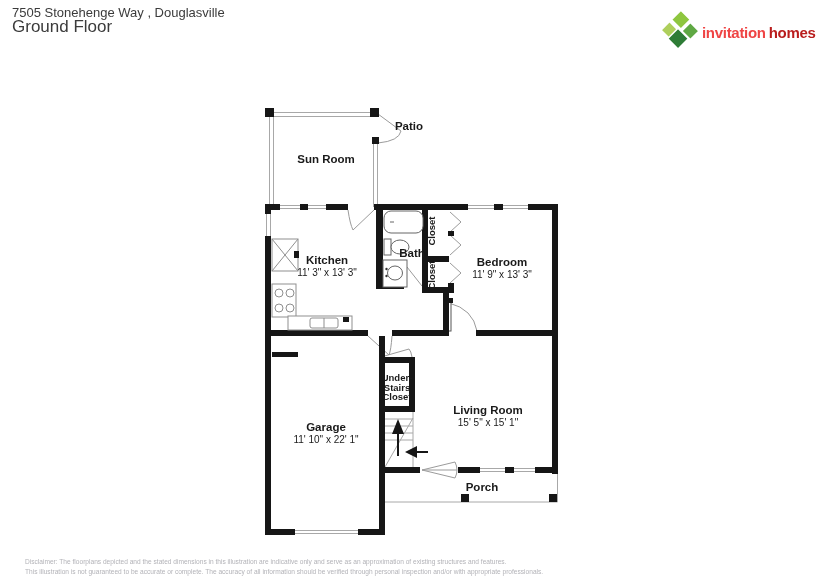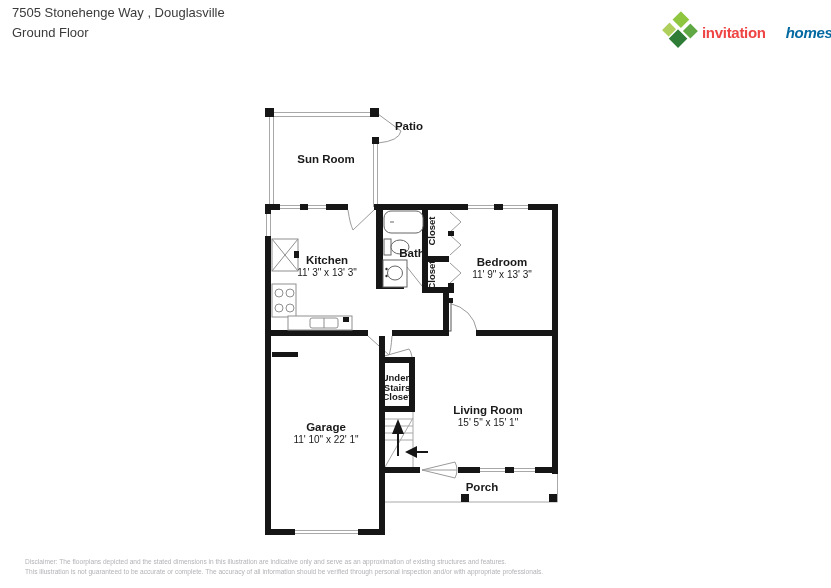--- a/index.html
+++ b/index.html
@@ -2,26 +2,26 @@
 <html><head>
 <meta charset="utf-8">
 <style>
   html,body{margin:0;padding:0;}
   body{
     width:831px;height:588px;position:relative;background:#ffffff;
     font-family:"Liberation Sans", sans-serif;overflow:hidden;
   }
   .header{position:absolute;left:12px;top:6px;color:#3b3b3b;}
   .header .addr{display:block;font-size:13px;line-height:14px;}
-  .header .floor{display:block;font-size:13px;line-height:14px;margin-top:6px;}
+  .header .floor{display:block;font-size:17px;line-height:14px;}
   .logo{position:absolute;left:660px;top:8px;height:48px;display:flex;align-items:center;}
   .logo svg{display:block;}
   .logo .word{font-size:15px;font-weight:700;letter-spacing:-0.3px;white-space:nowrap;margin-left:4px;}
   .logo .w1{color:#ef4444;}
-  .logo .w2{color:#0369a1;margin-left:20px;font-style:italic;}
+  .logo .w2{color:#b91c1c;margin-left:3px;}
   .plan{position:absolute;left:0;top:0;}
   .plan text{font-family:"Liberation Sans", sans-serif;fill:#1a1a1a;}
   .room-name{font-size:11.5px;font-weight:700;text-anchor:middle;}
   .room-dims{font-size:10px;font-weight:400;text-anchor:middle;fill:#2a2a2a;}
   .room-name-sm{font-size:9.5px;font-weight:700;text-anchor:middle;}
   .disclaimer{position:absolute;left:25px;top:557px;color:#b3b3b8;font-size:6.6px;line-height:9.6px;width:780px;}
   .disclaimer span{display:block;}
 </style>
 </head>
 <body>

